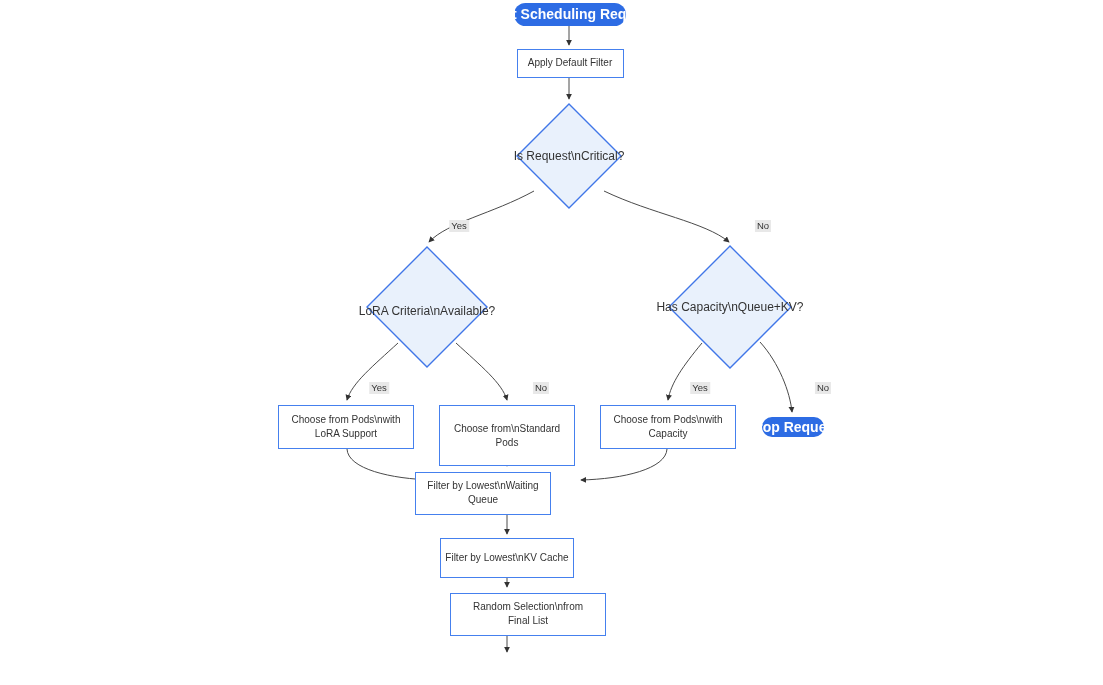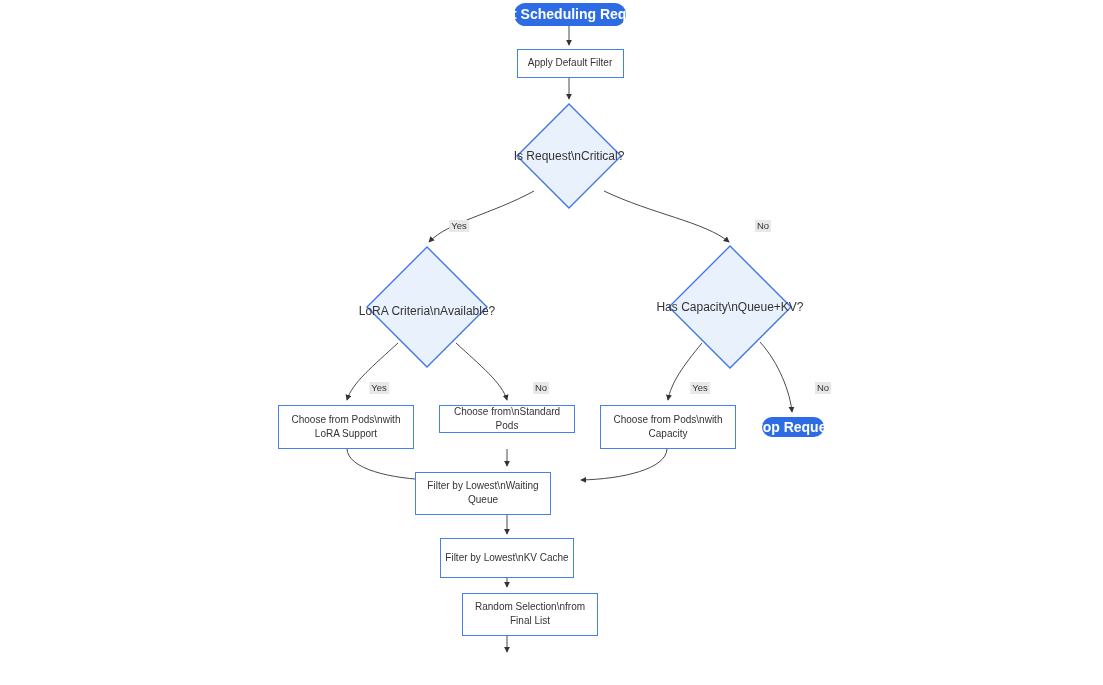--- a/index.html
+++ b/index.html
@@ -92,38 +92,38 @@
     <div class="node rect" style="left: 516.5px; top: 48.5px; width: 107px; height: 29px;">
       <span class="node-line">Apply Default Filter</span>
     </div>
     <div class="diamond-label" style="left: 569px; top: 156px;">Is Request\nCritical?</div>
     <div class="diamond-label" style="left: 427px; top: 311px;">LoRA Criteria\nAvailable?</div>
     <div class="diamond-label" style="left: 730px; top: 307px;">Has Capacity\nQueue+KV?</div>
     <div class="node rect" style="left: 278px; top: 405px; width: 136px; height: 44px;">
       <span class="node-line">Choose from Pods\nwith</span>
       <span class="node-line">LoRA Support</span>
     </div>
-    <div class="node rect" style="left: 439px; top: 405px; width: 136px; height: 28px;">
+    <div class="node rect" style="left: 439px; top: 405px; width: 136px; height: 61px;">
       <span class="node-line">Choose from\nStandard</span>
       <span class="node-line">Pods</span>
     </div>
     <div class="node rect" style="left: 600px; top: 405px; width: 136px; height: 44px;">
       <span class="node-line">Choose from Pods\nwith</span>
       <span class="node-line">Capacity</span>
     </div>
     <div class="node stadium" style="left: 762px; top: 417px; width: 62px; height: 20px;">
       <span class="node-line">Drop Request</span>
     </div>
     <div class="node rect" style="left: 415px; top: 471.5px; width: 136px; height: 43px;">
       <span class="node-line">Filter by Lowest\nWaiting</span>
       <span class="node-line">Queue</span>
     </div>
     <div class="node rect" style="left: 440px; top: 538px; width: 134px; height: 40px;">
       <span class="node-line">Filter by Lowest\nKV Cache</span>
     </div>
-    <div class="node rect" style="left: 462px; top: 592.5px; width: 136px; height: 43px;">
+    <div class="node rect" style="left: 450px; top: 592.5px; width: 156px; height: 43px;">
       <span class="node-line">Random Selection\nfrom</span>
       <span class="node-line">Final List</span>
     </div>
     <div class="node stadium" style="left: 490px; top: 687px; width: 34px; height: 25px;">
       <span class="node-line">End</span>
     </div>
   </div>
 
 </body></html>

